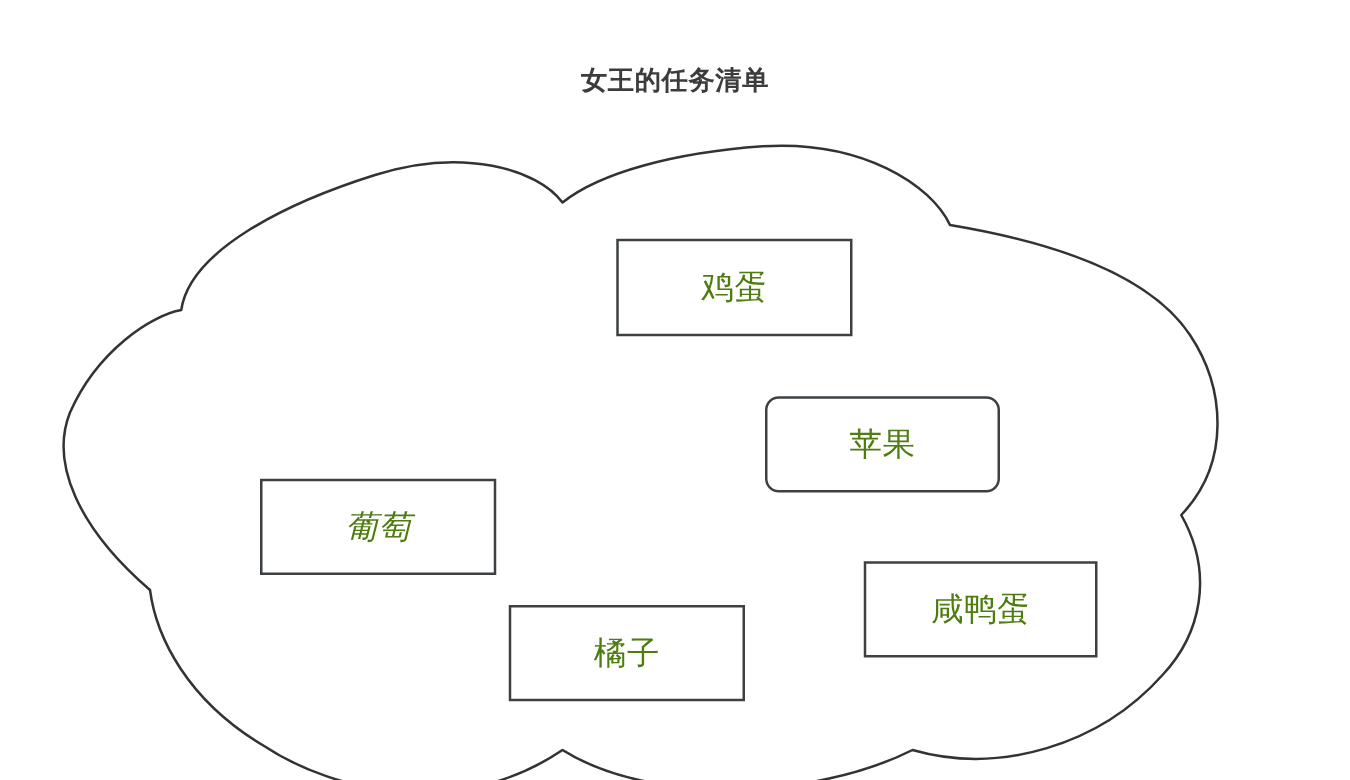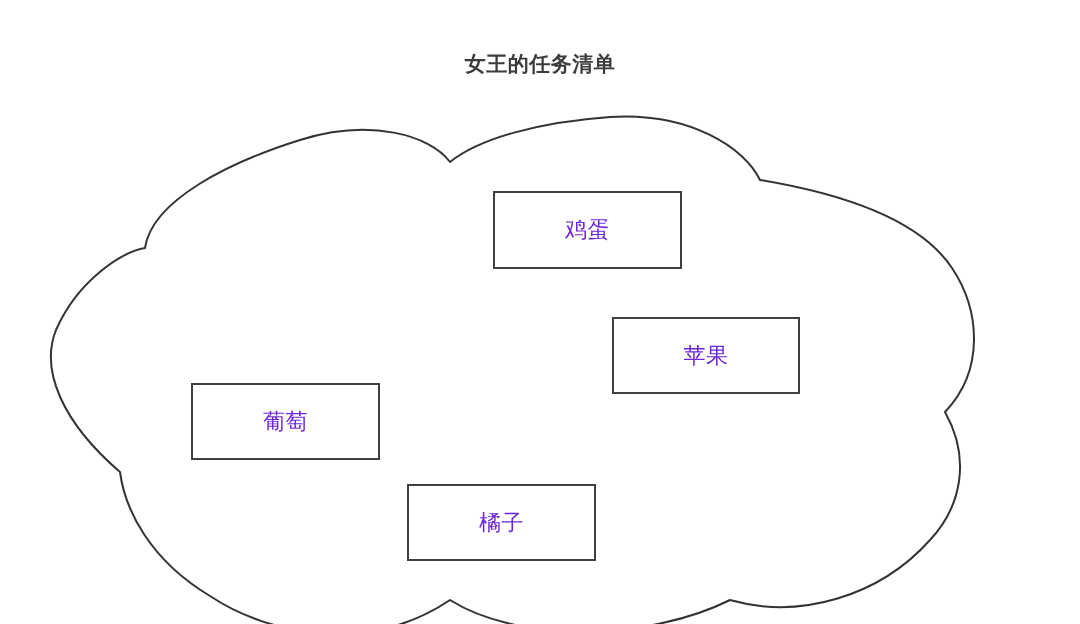--- a/index.html
+++ b/index.html
@@ -52,22 +52,22 @@
     position: absolute;
     box-sizing: border-box;
     background: #ffffff;
     border: 2px solid #3c4043;
     display: flex;
     align-items: center;
     justify-content: center;
   }
 
   .node-label {
-    font-size: 22px;
-    color: #6d28d9;
+    font-size: 26px;
+    color: #4d7c0f;
     line-height: 1;
     white-space: nowrap;
     letter-spacing: 0.5px;
   }
 </style>
 </head>
 <body>
 
 <div id="canvas">
 
@@ -90,26 +90,29 @@
         C 745 108, 690 72, 610 77
         C 540 82, 480 98, 450 122
         Z" fill="#ffffff" stroke="#333333" stroke-width="2" stroke-linejoin="round"></path>
   </svg>
 
   <div class="node-box" style="left:493px; top:151px; width:189px; height:78px;">
     <span class="node-label">鸡蛋</span>
   </div>
 
 
-  <div class="node-box" style="left:612px; top:277px; width:188px; height:77px;">
+  <div class="node-box" style="left:612px; top:277px; width:188px; height:77px;border-radius:11px;">
     <span class="node-label">苹果</span>
   </div>
 
-  <div class="node-box" style="left:191px; top:343px; width:189px; height:77px;">
+  <div class="node-box" style="left:208px; top:343px; width:189px; height:77px;font-style:italic;">
     <span class="node-label">葡萄</span>
   </div>
 
+  <div class="node-box" style="left:691px; top:409px; width:187px; height:77px;">
+    <span class="node-label">咸鸭蛋</span>
+  </div>
 
   <div class="node-box" style="left:407px; top:444px; width:189px; height:77px;text-align:right;">
     <span class="node-label">橘子</span>
   </div>
 
 </div>
 
 </body></html>

